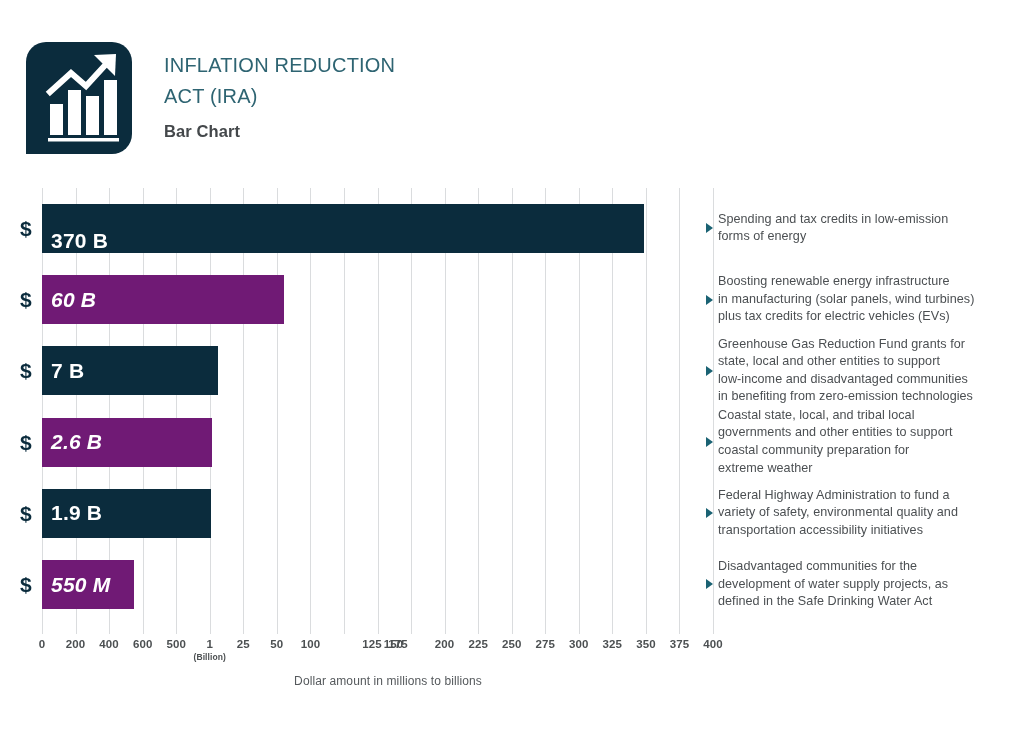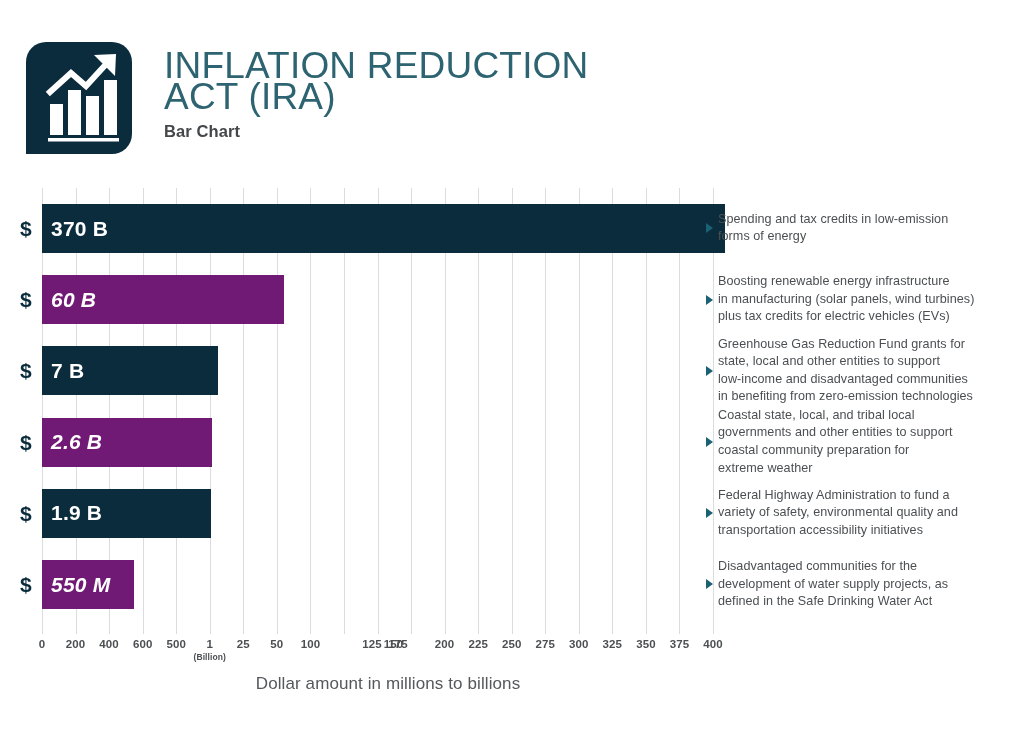--- a/index.html
+++ b/index.html
@@ -18,21 +18,21 @@
   #logo-badge{
     position:absolute;left:26px;top:42px;width:106px;height:112px;
     background:#0b2c3d;
     border-radius:20px 20px 20px 0;
   }
   #logo-icon{position:absolute;left:0;top:0;width:106px;height:112px;}
 
   #title-block{position:absolute;left:164px;top:50px;width:560px;}
   #main-title{
     color:#2e6472;
-    font-size:37px;
+    font-size:20px;
     line-height:31px;
     letter-spacing:.2px;
     font-weight:400;
     margin:0;
     white-space:pre-line;
   }
   #subtitle{
     margin:10px 0 0 0;
     color:#44484b;
     font-size:16.5px;
@@ -93,21 +93,21 @@
     font-size:8.5px;
     font-weight:700;
     color:#4c5052;
     margin-top:2px;
   }
 
   #axis-caption{
     position:absolute;
     left:0;top:674px;width:776px;
     text-align:center;
-    font-size:17px;
+    font-size:12px;
     color:#55595c;
     letter-spacing:.1px;
   }
 
   
   #desc-col{position:absolute;left:706px;top:188px;width:318px;height:446px;}
 
   .desc-item{
     position:absolute;
     left:0;
@@ -174,21 +174,21 @@
       <div class="gridline" style="left: 511.7px;"></div>
       <div class="gridline" style="left: 545.25px;"></div>
       <div class="gridline" style="left: 578.8px;"></div>
       <div class="gridline" style="left: 612.35px;"></div>
       <div class="gridline" style="left: 645.9px;"></div>
       <div class="gridline" style="left: 679.45px;"></div>
       <div class="gridline" style="left: 713px;"></div>
     </div>
   <div id="bars-layer">
       <div class="dollar" style="top: 204px;">$</div>
-      <div class="bar bar-dark" style="left: 42px; top: 204px; width: 683px;">
+      <div class="bar bar-dark" style="left: 42px; top: 204px; width: 602px; align-items: flex-end;">
         <span class="bar-value">370 B</span>
       </div>
       <div class="dollar" style="top: 275.2px;">$</div>
       <div class="bar bar-teal" style="left: 42px; top: 275.2px; width: 241.56px;">
         <span class="bar-value">60 B</span>
       </div>
       <div class="dollar" style="top: 346.4px;">$</div>
       <div class="bar bar-dark" style="left: 42px; top: 346.4px; width: 176.137px;">
         <span class="bar-value">7 B</span>
       </div>

